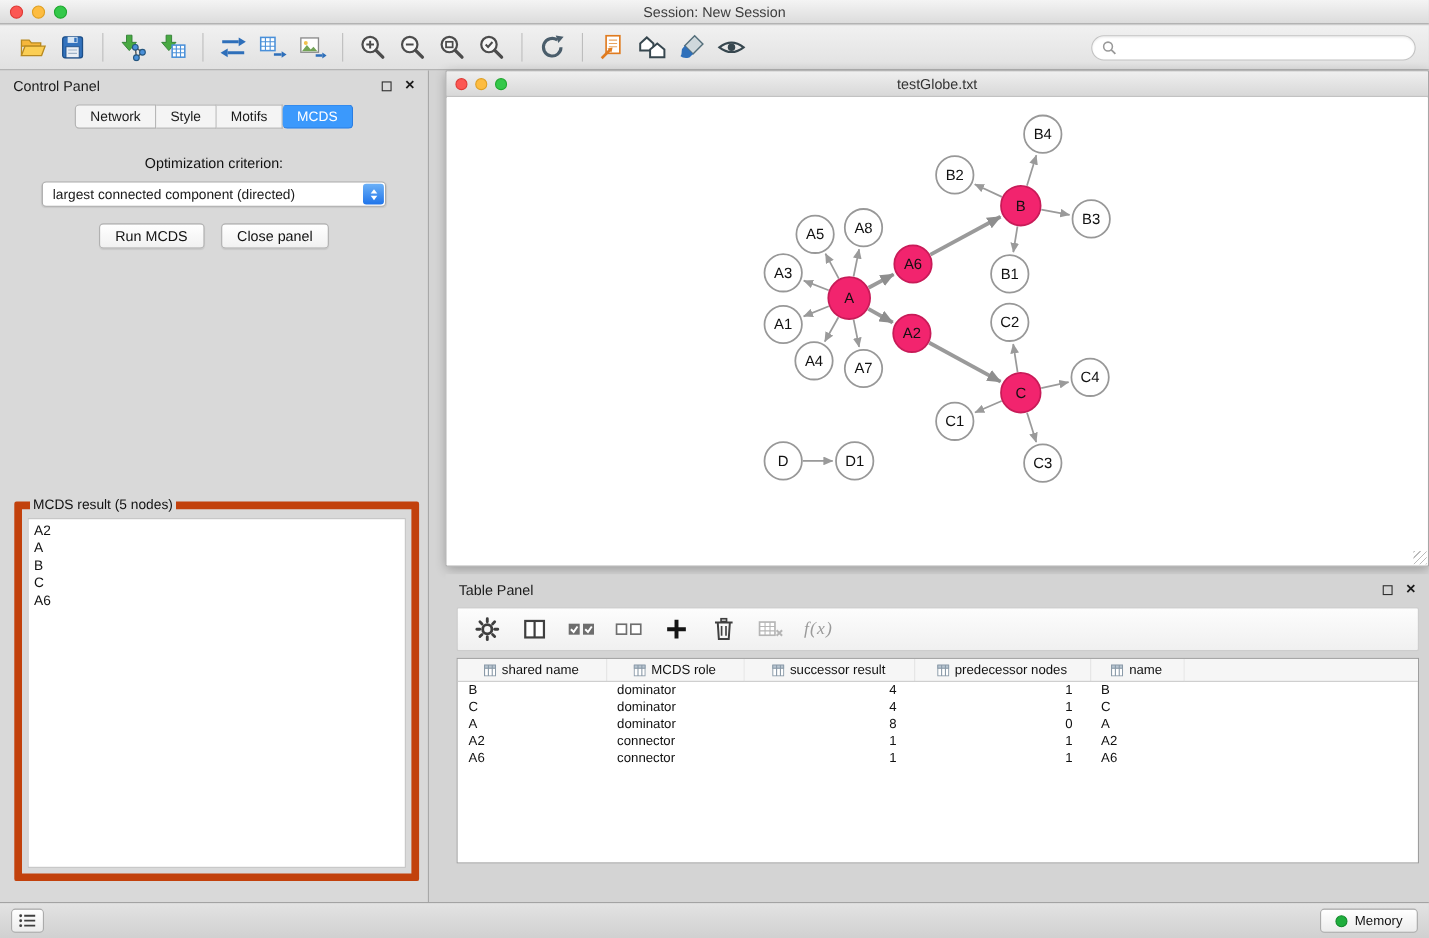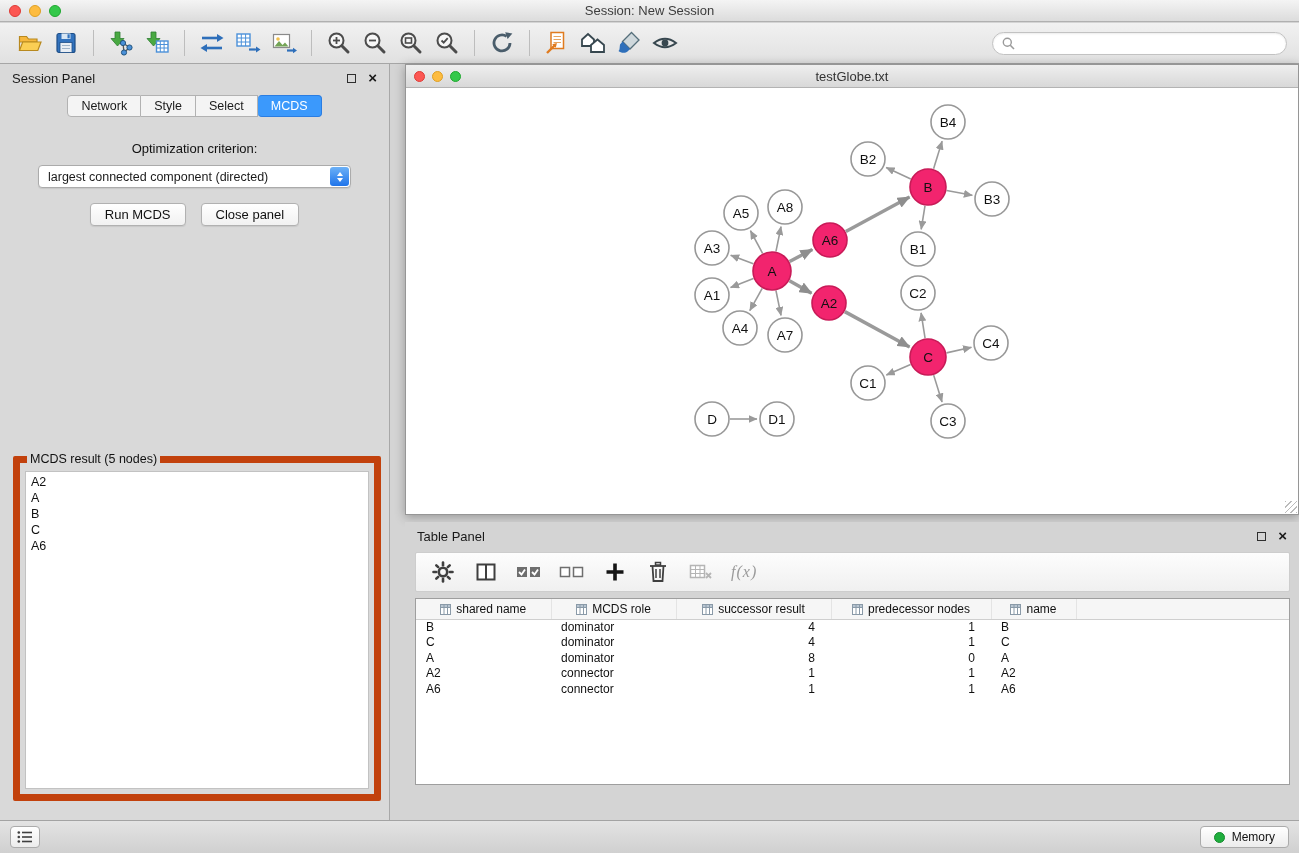--- a/index.html
+++ b/index.html
@@ -262,30 +262,30 @@
     <svg width="13" height="13" viewBox="0 0 13 13">
         <circle cx="5.3" cy="5.3" r="4" fill="none" stroke="#9a9a9a" stroke-width="1.4"></circle>
         <line x1="8.3" y1="8.3" x2="12" y2="12" stroke="#9a9a9a" stroke-width="1.6"></line>
       </svg>
     <input type="text" placeholder="" style="">
   </div>
 </div>
 
 <div class="control-panel">
   <div class="panel-header">
-    <span>Session Panel</span>
+    <span>Control Panel</span>
     <span class="hdr-icons">
       <span class="float-btn"></span>
       <span class="close-btn">×</span>
     </span>
   </div>
   <div class="seg-tabs" id="cp-tabs">
       <div class="seg-tab">Network</div>
       <div class="seg-tab">Style</div>
-      <div class="seg-tab">Select</div>
+      <div class="seg-tab">Motifs</div>
       <div class="seg-tab selected">MCDS</div>
     </div>
   <div class="opt-label">Optimization criterion:</div>
   <div class="dropdown">
     <span>largest connected component (directed)</span>
     <span class="stepper">
         <span class="arr-up"></span>
         <span class="arr-dn"></span>
       </span>
   </div>

